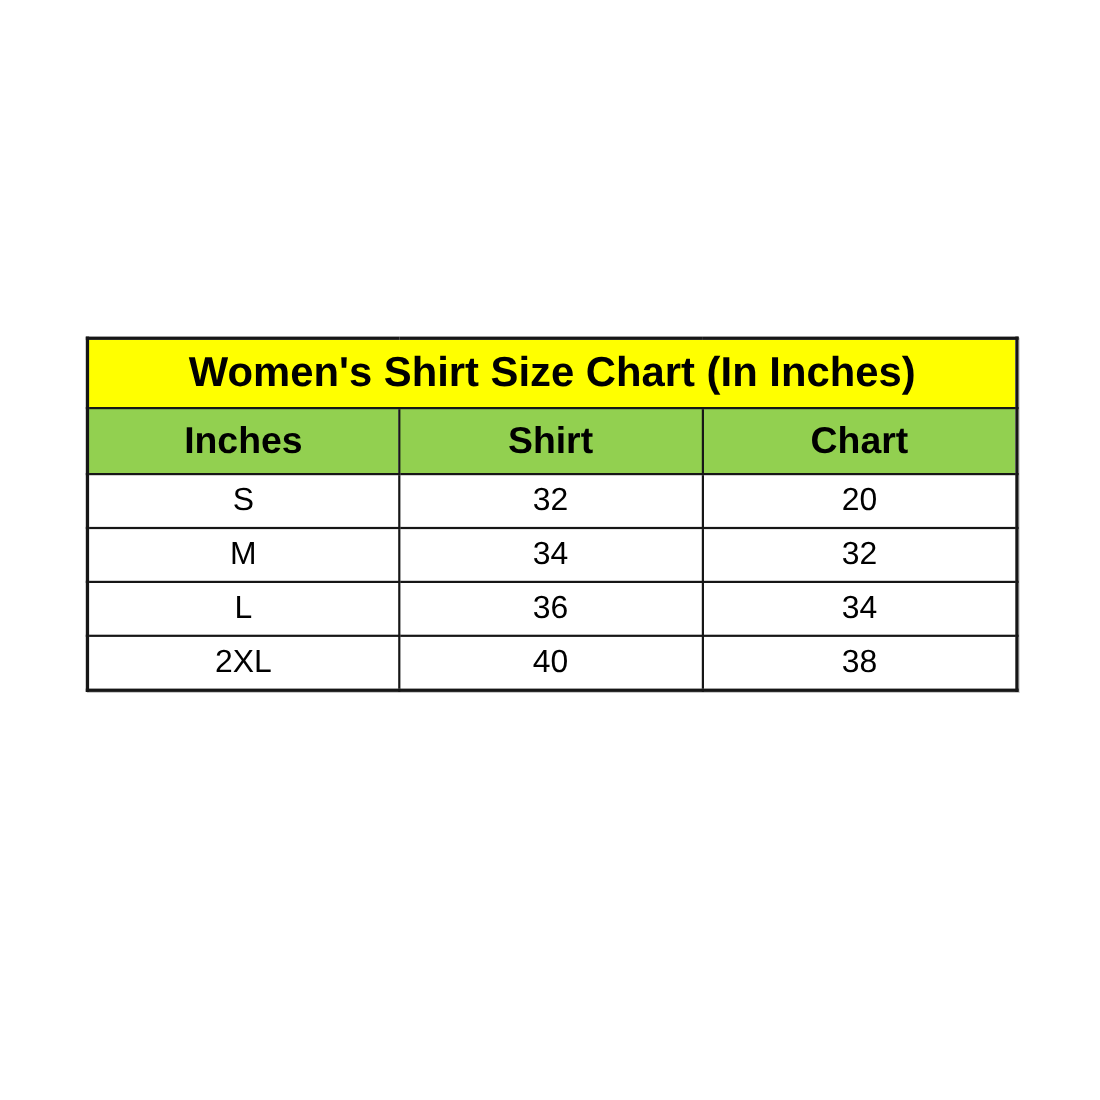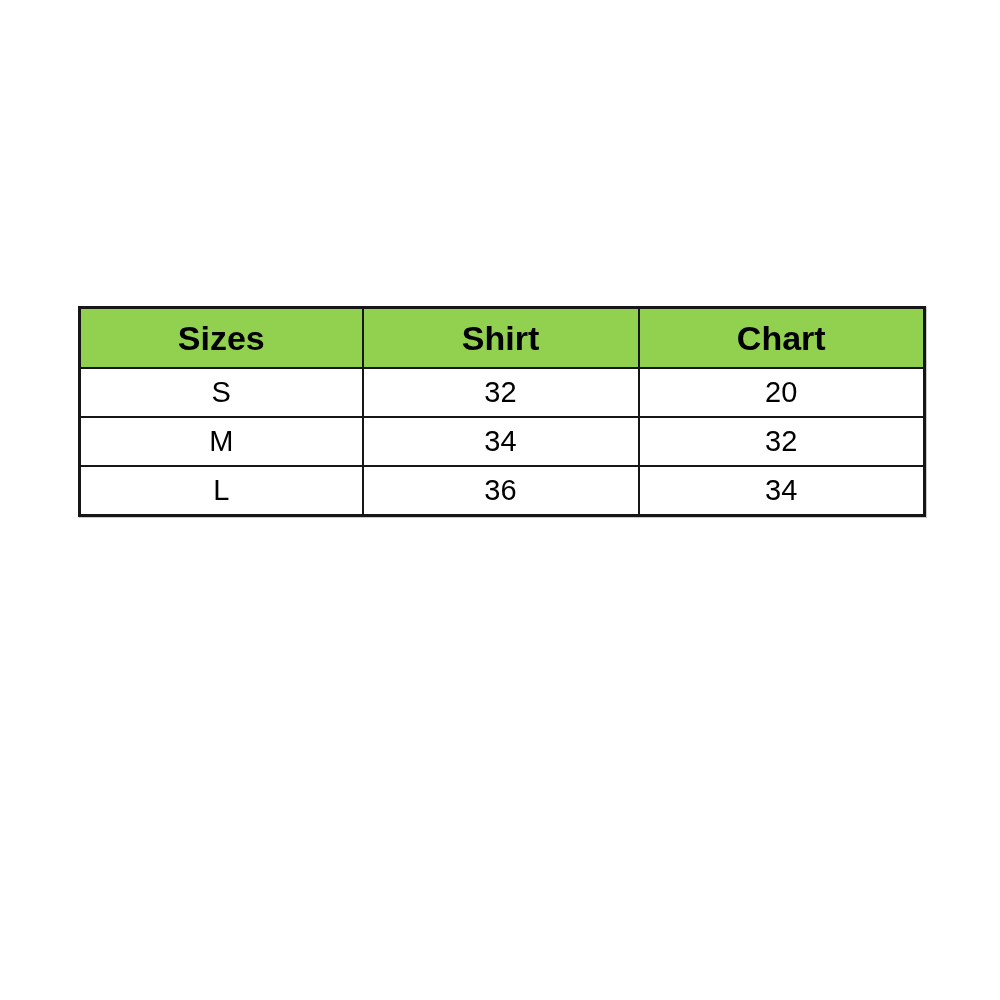--- a/index.html
+++ b/index.html
@@ -62,35 +62,43 @@
 <body>
 
 <div class="page">
   <table class="size-chart">
     <colgroup>
       <col class="col-sizes">
       <col class="col-chest">
       <col class="col-waist">
     </colgroup>
     <tbody>
+      <tr class="title-row">
+        <td colspan="3">Women's Shirt Size Chart (In Inches)</td>
+      </tr>
       <tr class="header-row">
-        <th>Sizes</th>
+        <th>Inches</th>
         <th>Shirt</th>
         <th>Chart</th>
       </tr>
       <tr class="data-row">
         <td>S</td>
         <td>32</td>
         <td>20</td>
       </tr>
       <tr class="data-row">
         <td>M</td>
         <td>34</td>
         <td>32</td>
       </tr>
       <tr class="data-row">
         <td>L</td>
         <td>36</td>
         <td>34</td>
       </tr>
+      <tr class="data-row">
+        <td>2XL</td>
+        <td>40</td>
+        <td>38</td>
+      </tr>
     </tbody>
   </table>
 </div>
 
 </body></html>

